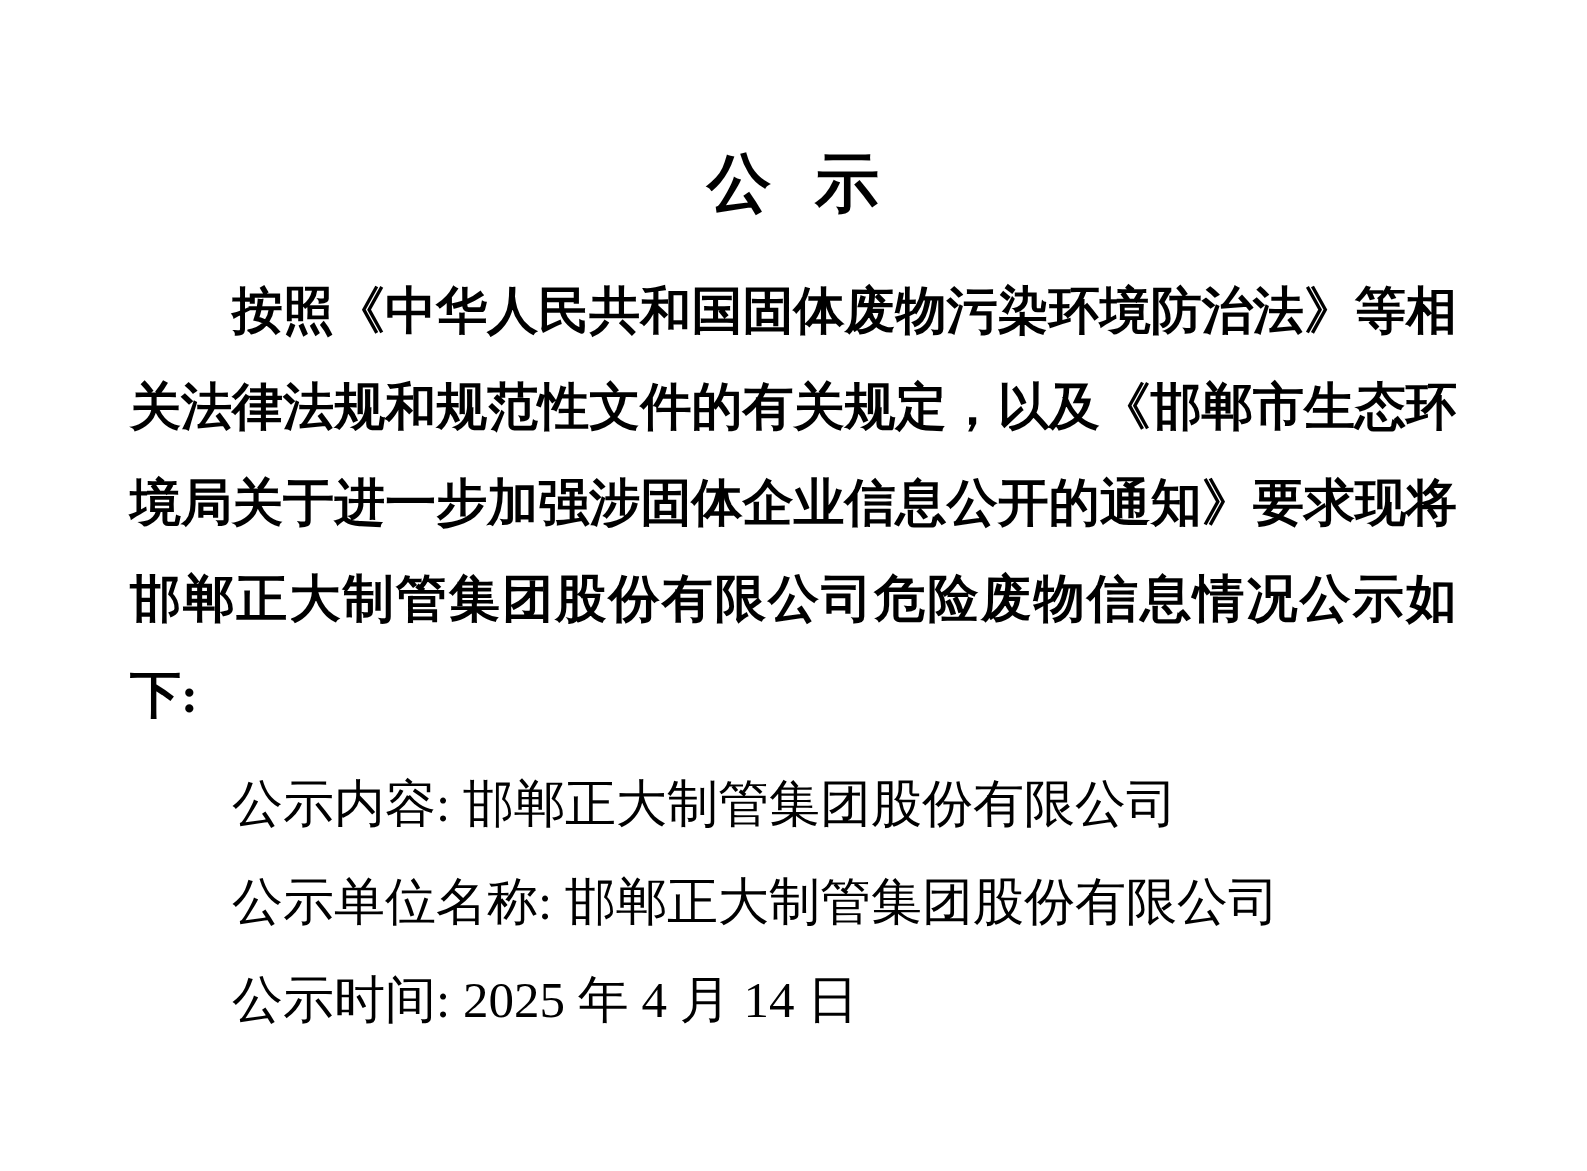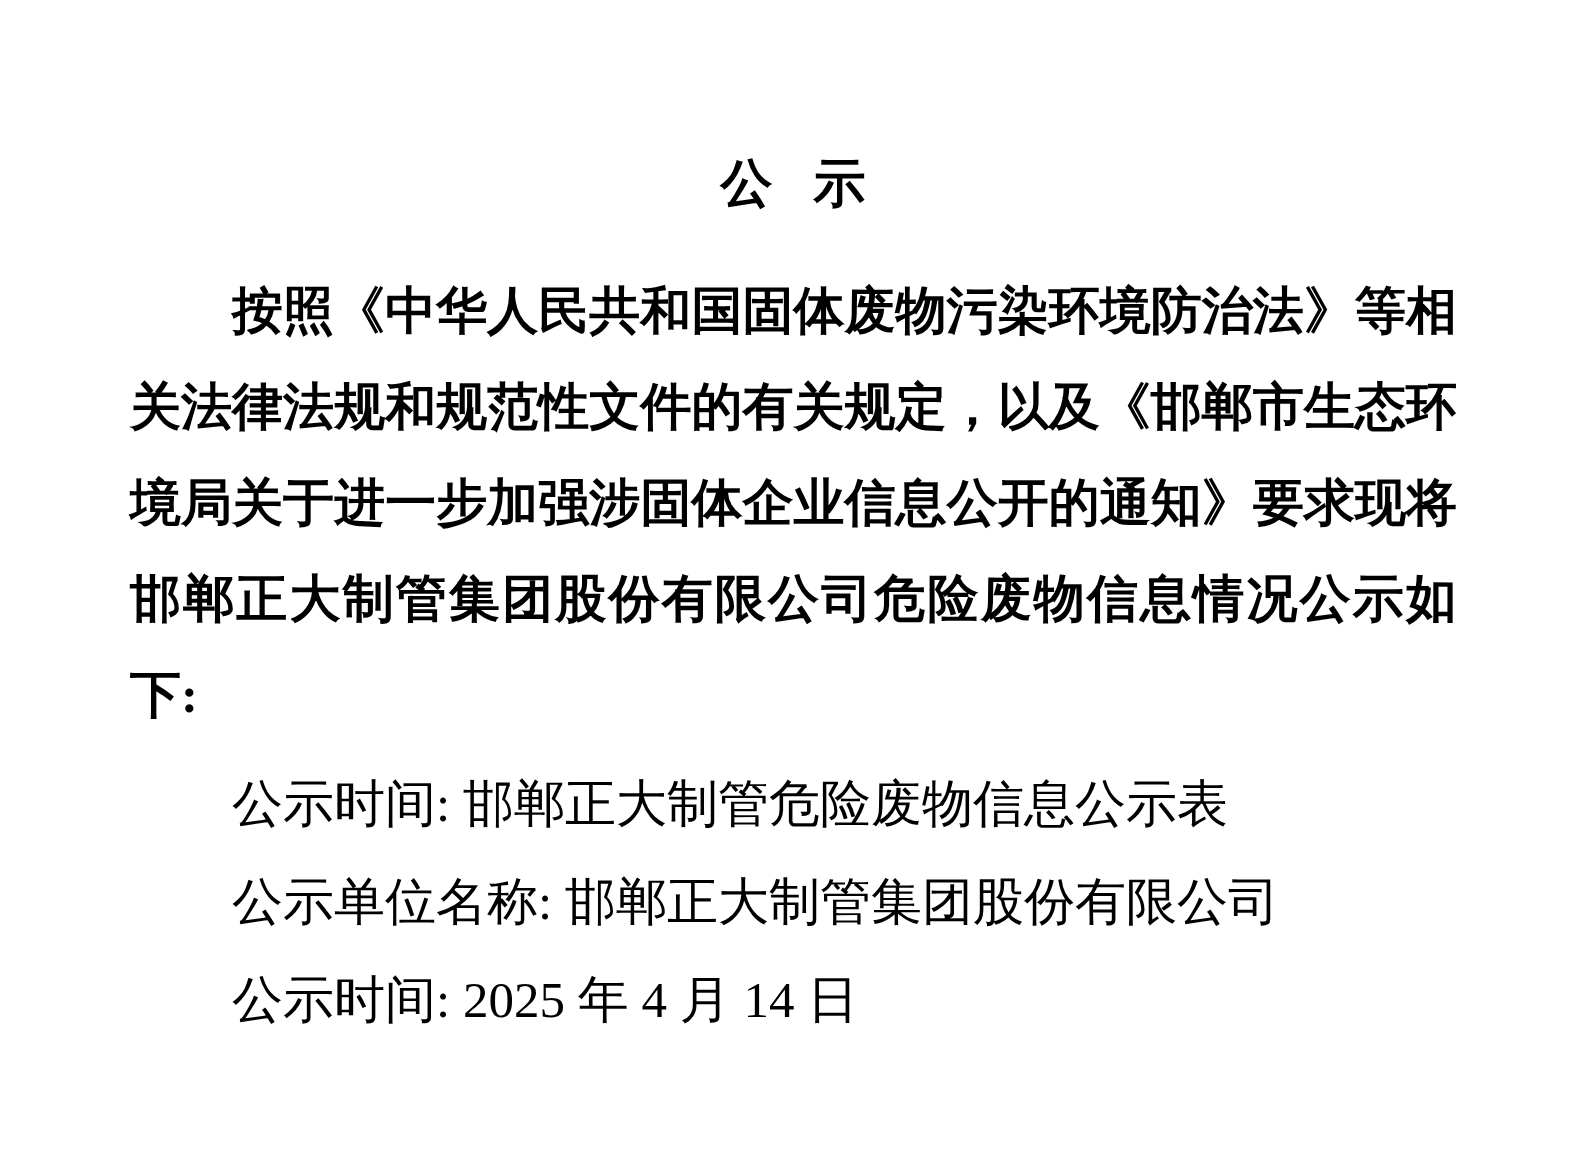--- a/index.html
+++ b/index.html
@@ -13,21 +13,21 @@
       height: 1171px;
       box-sizing: border-box;
       padding: 143px 130px 0 130px;
       background: #ffffff;
       color: #000000;
       font-family: "Liberation Serif", "DejaVu Serif", serif;
       overflow: hidden;
     }
     .doc-title {
       margin: 0 0 38px 0;
-      font-size: 52px;
+      font-size: 64px;
       line-height: 82px;
       font-weight: 700;
       text-align: center;
       word-spacing: 26px;
       letter-spacing: 1px;
       color: inherit;
     }
     .doc-body {
       margin: 0;
       font-size: 51px;
@@ -52,19 +52,19 @@
   </style>
 </head>
 <body>
 
 <div class="page">
   <h1 class="doc-title">公 示</h1>
 
   <p class="doc-body">按照《中华人民共和国固体废物污染环境防治法》等相关法律法规和规范性文件的有关规定，以及《邯郸市生态环境局关于进一步加强涉固体企业信息公开的通知》要求现将邯郸正大制管集团股份有限公司危险废物信息情况公示如下:</p>
 
   <div class="doc-fields">
-    <p class="doc-field">公示时间: 邯郸正大制管危险废物信息公示表</p>
+    <p class="doc-field">公示内容: 邯郸正大制管集团股份有限公司</p>
 
     <p class="doc-field">公示单位名称: 邯郸正大制管集团股份有限公司</p>
 
     <p class="doc-field">公示时间: 2025 年 4 月 14 日</p>
   </div>
 </div>
 
 </body></html>

